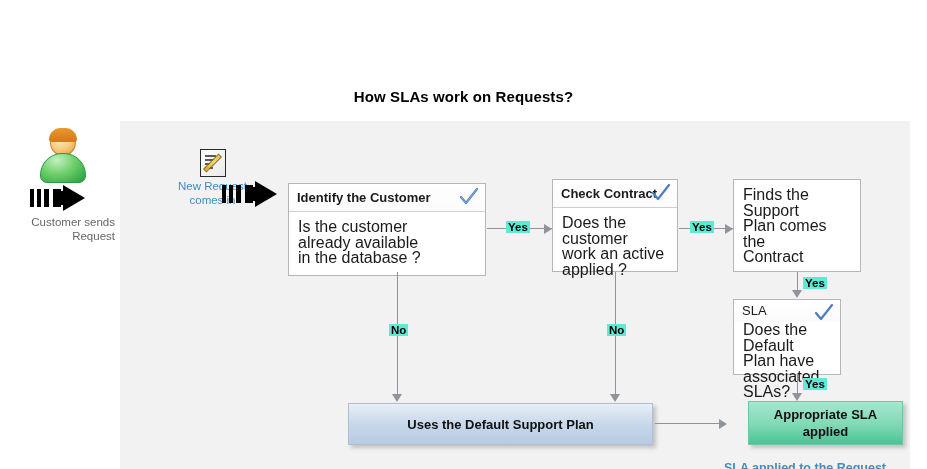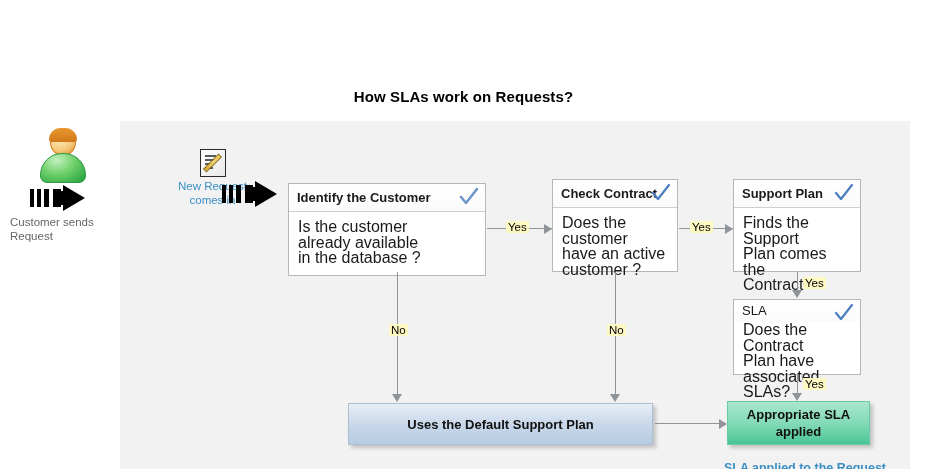--- a/index.html
+++ b/index.html
@@ -41,21 +41,21 @@
     height: 363px;
     background: #f2f2f2;
   }
 
   
   #actor-block {
     position: absolute;
     left: 10px;
     top: 86px;
     width: 105px;
-    text-align: left;
+    text-align: right;
   }
   #actor-label {
     margin-top: 4px;
     font-size: 11.5px;
     color: #666666;
     line-height: 14px;
   }
 
   
   .person-icon {
@@ -273,23 +273,23 @@
   .arrow-right {
     position: absolute;
     width: 0; height: 0;
     border-top: 5px solid transparent;
     border-bottom: 5px solid transparent;
     border-left: 8px solid #8e9499;
   }
   .edge-label {
     position: absolute;
     font-size: 11.5px;
-    font-weight: normal;
+    font-weight: bold;
     color: #000000;
-    background: #fef9c3;
+    background: #5eead4;
     padding: 0 2px;
     white-space: nowrap;
   }
 
   
   #footer-caption {
     position: absolute;
     left: 700px;
     top: 418px;
     width: 210px;
@@ -368,58 +368,52 @@
 
   <div class="pbox" id="box-contract" style="left:552px; top:136px; width:126px; height:93px;">
     <div class="phead">
       <span>Check Contract</span>
       <svg class="check-icon" viewBox="0 0 20 19">
         <path d="M2,9 L7,15 L18,1" fill="none" stroke="#4a7fc1" stroke-width="2.2" stroke-linecap="round" stroke-linejoin="round"></path>
       </svg>
     </div>
     <div class="pbody">
       <div>Does the customer</div>
-      <div>have an active</div>
-      <div>customer ?</div>
+      <div>work an active</div>
+      <div>applied ?</div>
     </div>
   </div>
 
   <div class="pbox" id="box-support" style="left:733px; top:136px; width:128px; height:93px;">
-    <div class="phead">
-      <span>Support Plan</span>
-      <svg class="check-icon" viewBox="0 0 20 19">
-        <path d="M2,9 L7,15 L18,1" fill="none" stroke="#4a7fc1" stroke-width="2.2" stroke-linecap="round" stroke-linejoin="round"></path>
-      </svg>
-    </div>
     <div class="pbody">
       <div>Finds the Support</div>
       <div>Plan comes the</div>
       <div>Contract</div>
     </div>
   </div>
 
-  <div class="pbox noline" id="box-sla" style="left:733px; top:256px; width:128px; height:76px;">
+  <div class="pbox noline" id="box-sla" style="left:733px; top:256px; width:108px; height:76px;">
     <div class="phead">
       <span>SLA</span>
       <svg class="check-icon" viewBox="0 0 20 19">
         <path d="M2,9 L7,15 L18,1" fill="none" stroke="#4a7fc1" stroke-width="2.2" stroke-linecap="round" stroke-linejoin="round"></path>
       </svg>
     </div>
     <div class="pbody">
-      <div>Does the Contract</div>
+      <div>Does the Default</div>
       <div>Plan have associated</div>
       <div>SLAs?</div>
     </div>
   </div>
 
   <div class="gbox" id="box-default-plan" style="left:348px; top:360px; width:305px; height:42px;">
     <span>Uses the Default Support Plan</span>
   </div>
 
-  <div class="gbox" id="box-appropriate-sla" style="left:727px; top:358px; width:143px; height:44px;">
+  <div class="gbox" id="box-appropriate-sla" style="left:748px; top:358px; width:155px; height:44px;">
     <span>
       <span>Appropriate SLA</span><br>
       <span>applied</span>
     </span>
   </div>
 
   <div class="hline" style="left:487px; top:185px; width:65px;"></div>
   <div class="arrow-right" style="left:544px; top:181px;"></div>
   <div class="edge-label" style="left:506px; top:178px;">Yes</div>
 

